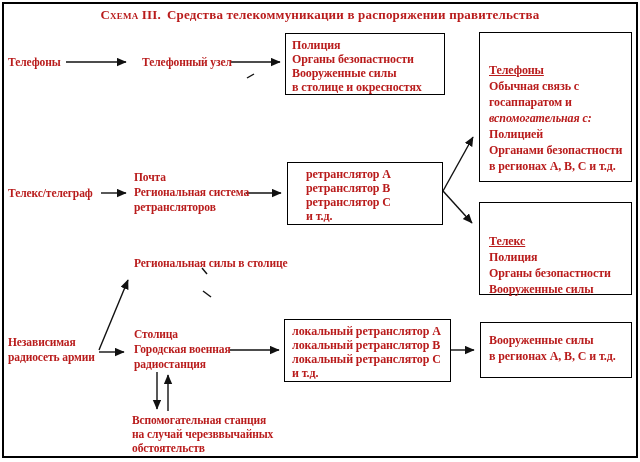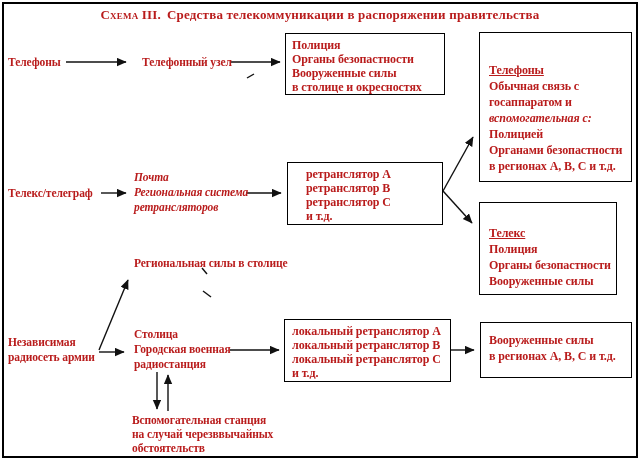--- a/index.html
+++ b/index.html
@@ -23,21 +23,21 @@
   .lh14 div{line-height:14px;}
   .box{
     position:absolute;border:1.7px solid #000;background:#fff;box-sizing:border-box;
     font-size:12px;font-weight:bold;letter-spacing:-0.1px;
   }
   .box div{white-space:nowrap;}
   #box-police{left:285px;top:33px;width:160px;height:62px;padding:4px 6px;line-height:14px;}
   #box-retrans{left:287px;top:162px;width:156px;height:63px;padding:4px 18px;line-height:14px;}
   #box-local{left:284px;top:319px;width:167px;height:63px;padding:4px 7px;line-height:14px;}
   #box-tel-right{left:479px;top:32px;width:153px;height:150px;padding:29px 9px 0;line-height:16px;}
-  #box-telex-right{left:479px;top:202px;width:138px;height:93px;padding:22px 9px 0;line-height:16px;}
+  #box-telex-right{left:479px;top:202px;width:153px;height:93px;padding:30px 9px 0;line-height:16px;}
   #box-regions{left:480px;top:322px;width:152px;height:56px;padding:9px 8px 0;line-height:16px;}
   .hdr{text-decoration:underline;}
   .ital{font-style:italic;}
   #arrows{position:absolute;left:0;top:0;width:640px;height:462px;pointer-events:none;}
 </style>
 </head>
 <body>
 
 <div id="canvas">
   <div id="frame"></div>
@@ -68,21 +68,21 @@
       <line x1="247" y1="78" x2="254" y2="74"></line>
       <line x1="202" y1="268" x2="207" y2="274"></line>
       <line x1="203" y1="291" x2="211" y2="297"></line>
     </g>
   </svg>
 
   <div class="lbl" style="left:8px;top:55px;">Телефоны</div>
   <div class="lbl" style="left:133px;top:55px;margin-left:9px;">Телефонный узел</div>
   <div class="lbl" style="left:8px;top:186px;">Телекс/телеграф</div>
 
-  <div class="lbl multi lh15" style="left:134px;top:170px;font-style:italic;">
+  <div class="lbl multi lh15" style="left:134px;top:170px;">
     <div>Почта</div>
     <div>Региональная система</div>
     <div>ретрансляторов</div>
   </div>
 
   <div class="lbl" style="left:134px;top:256px;">Региональная силы в столице</div>
 
   <div class="lbl multi lh15" style="left:8px;top:335px;">
     <div>Независимая</div>
     <div>радиосеть армии</div>

